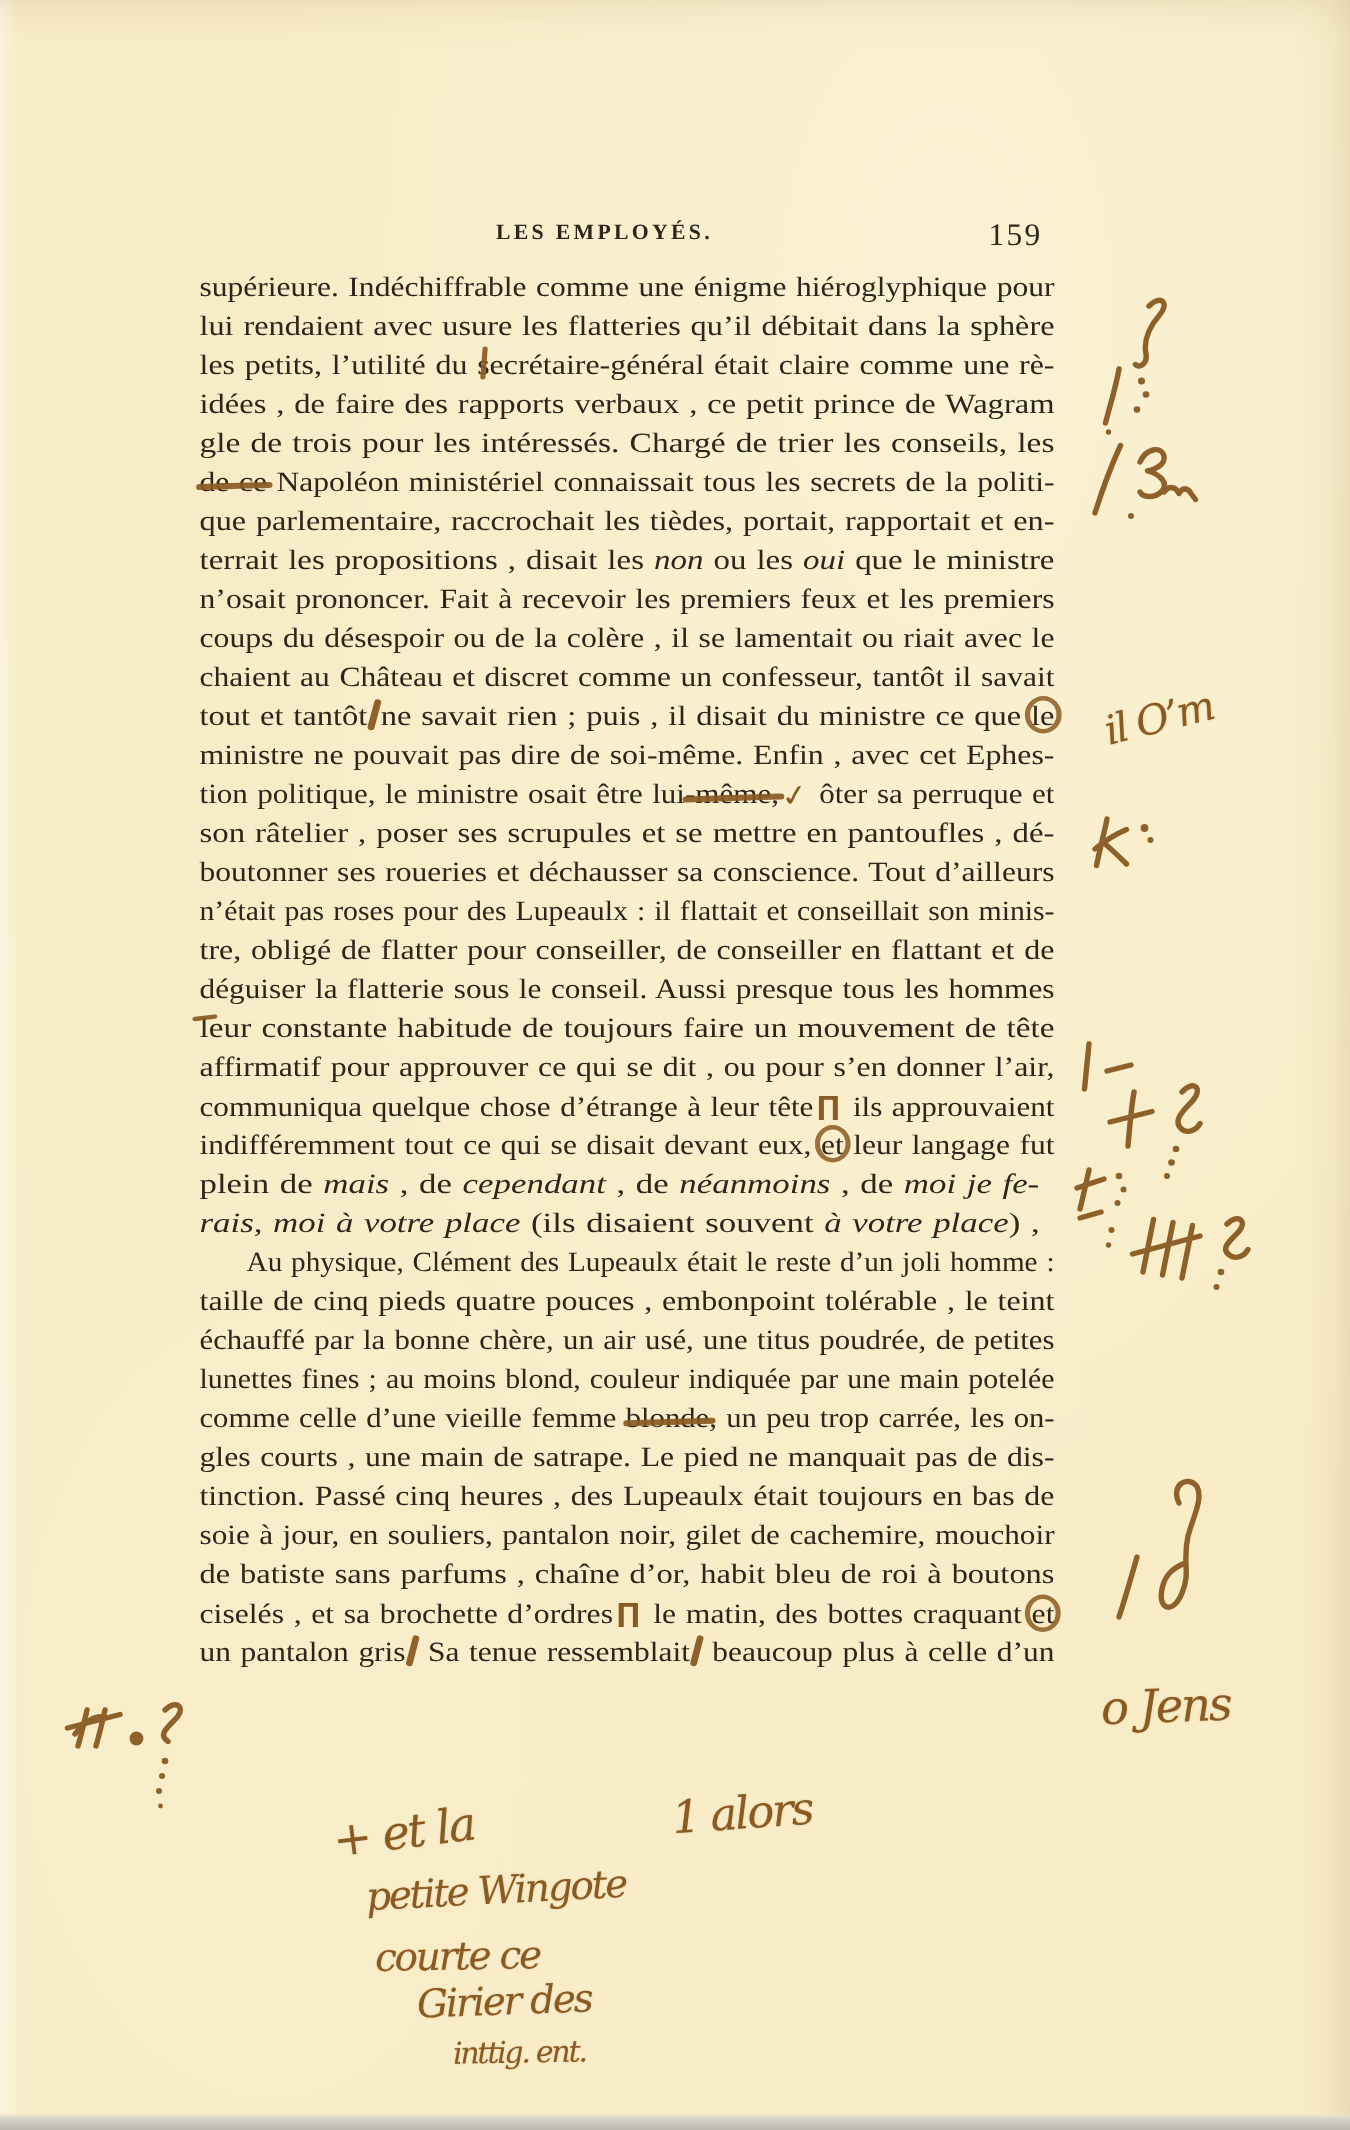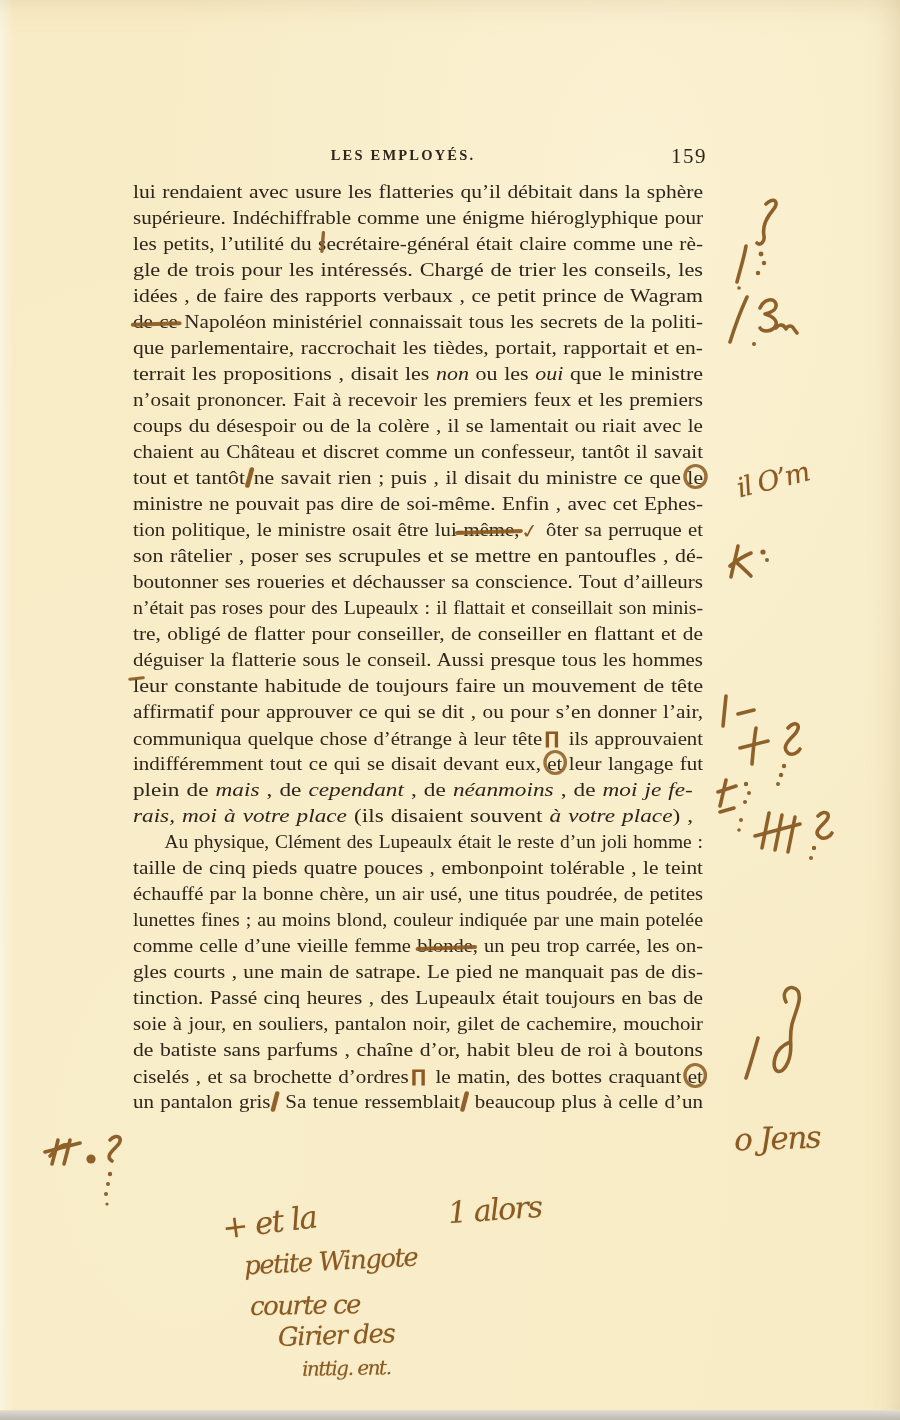--- a/index.html
+++ b/index.html
@@ -13,21 +13,21 @@
     box-shadow: inset -22px 0 36px -26px rgba(135,105,55,.28),
                 inset 0 26px 40px -34px rgba(150,120,70,.22);
     font-family:"Liberation Serif","DejaVu Serif",serif;
     color:#2e261c;
   }
   .edge-bottom{position:absolute;left:0;right:0;bottom:0;height:9px;
     background:linear-gradient(#ddd9d0,#bcb8af);border-top:1px solid #e6dfc9;}
   .header{position:absolute;top:147px;left:0;width:100%;height:26px;}
   .running-title{position:absolute;left:298px;width:210px;text-align:center;
     font-size:14.5px;font-weight:bold;letter-spacing:2.2px;}
-  .page-number{position:absolute;left:659px;top:-3px;font-size:21px;letter-spacing:1.5px;margin-left:12px;}
+  .page-number{position:absolute;left:659px;top:-3px;font-size:21px;letter-spacing:1.5px;}
   .text-block{position:absolute;left:133px;top:179px;width:570px;}
   .line{height:26px;line-height:26px;white-space:nowrap;font-size:18.6px;}
   .line-inner{display:inline-block;transform-origin:0 50%;word-spacing:1px;}
   .indent{padding-left:30px;}
   em{font-style:italic;}
   
   .strike{position:relative;}
   .strike::after{content:"";position:absolute;left:-2px;right:-3px;top:52%;height:3.6px;
     background:#8a5a22;border-radius:2px;transform:rotate(-2deg);opacity:.92;}
   .circled{position:relative;}
@@ -57,25 +57,25 @@
 <body>
 
 <div class="page">
 
   <div class="header">
     <span class="running-title">LES EMPLOYÉS.</span>
     <span class="page-number">159</span>
   </div>
 
   <div class="text-block" id="text-block">
+      <div class="line"><span class="line-inner" style="transform: scaleX(1.1312);">supérieure. Indéchiffrable comme une énigme hiéroglyphique pour</span></div>
       <div class="line"><span class="line-inner" style="transform: scaleX(1.158);">lui rendaient avec usure les flatteries qu’il débitait dans la sphère</span></div>
-      <div class="line"><span class="line-inner" style="transform: scaleX(1.1312);">supérieure. Indéchiffrable comme une énigme hiéroglyphique pour</span></div>
       <div class="line"><span class="line-inner" style="transform: scaleX(1.146);">les petits, l’utilité du <span class="vbar">s</span>ecrétaire-général était claire comme une rè-</span></div>
+      <div class="line"><span class="line-inner" style="transform: scaleX(1.1675);">idées , de faire des rapports verbaux , ce petit prince de Wagram</span></div>
       <div class="line"><span class="line-inner" style="transform: scaleX(1.2003);">gle de trois pour les intéressés. Chargé de trier les conseils, les</span></div>
-      <div class="line"><span class="line-inner" style="transform: scaleX(1.1675);">idées , de faire des rapports verbaux , ce petit prince de Wagram</span></div>
       <div class="line"><span class="line-inner" style="transform: scaleX(1.1318);"><span class="strike">de ce</span> Napoléon ministériel connaissait tous les secrets de la politi-</span></div>
       <div class="line"><span class="line-inner" style="transform: scaleX(1.1567);">que parlementaire, raccrochait les tièdes, portait, rapportait et en-</span></div>
       <div class="line"><span class="line-inner" style="transform: scaleX(1.1814);">terrait les propositions , disait les <em>non</em> ou les <em>oui</em> que le ministre</span></div>
       <div class="line"><span class="line-inner" style="transform: scaleX(1.1354);">n’osait prononcer. Fait à recevoir les premiers feux et les premiers</span></div>
       <div class="line"><span class="line-inner" style="transform: scaleX(1.1356);">coups du désespoir ou de la colère , il se lamentait ou riait avec le</span></div>
       <div class="line"><span class="line-inner" style="transform: scaleX(1.13);">chaient au Château et discret comme un confesseur, tantôt il savait</span></div>
       <div class="line"><span class="line-inner" style="transform: scaleX(1.1658);">tout et tantôt<span class="ink-slash"></span>ne savait rien ; puis , il disait du ministre ce que <span class="circled">le</span></span></div>
       <div class="line"><span class="line-inner" style="transform: scaleX(1.1424);">ministre ne pouvait pas dire de soi-même. Enfin , avec cet Ephes-</span></div>
       <div class="line"><span class="line-inner" style="transform: scaleX(1.114);">tion politique, le ministre osait être lui<span class="strike">-même,</span><span class="ink-check">✓</span> ôter sa perruque et</span></div>
       <div class="line"><span class="line-inner" style="transform: scaleX(1.1779);">son râtelier , poser ses scrupules et se mettre en pantoufles , dé-</span></div>

